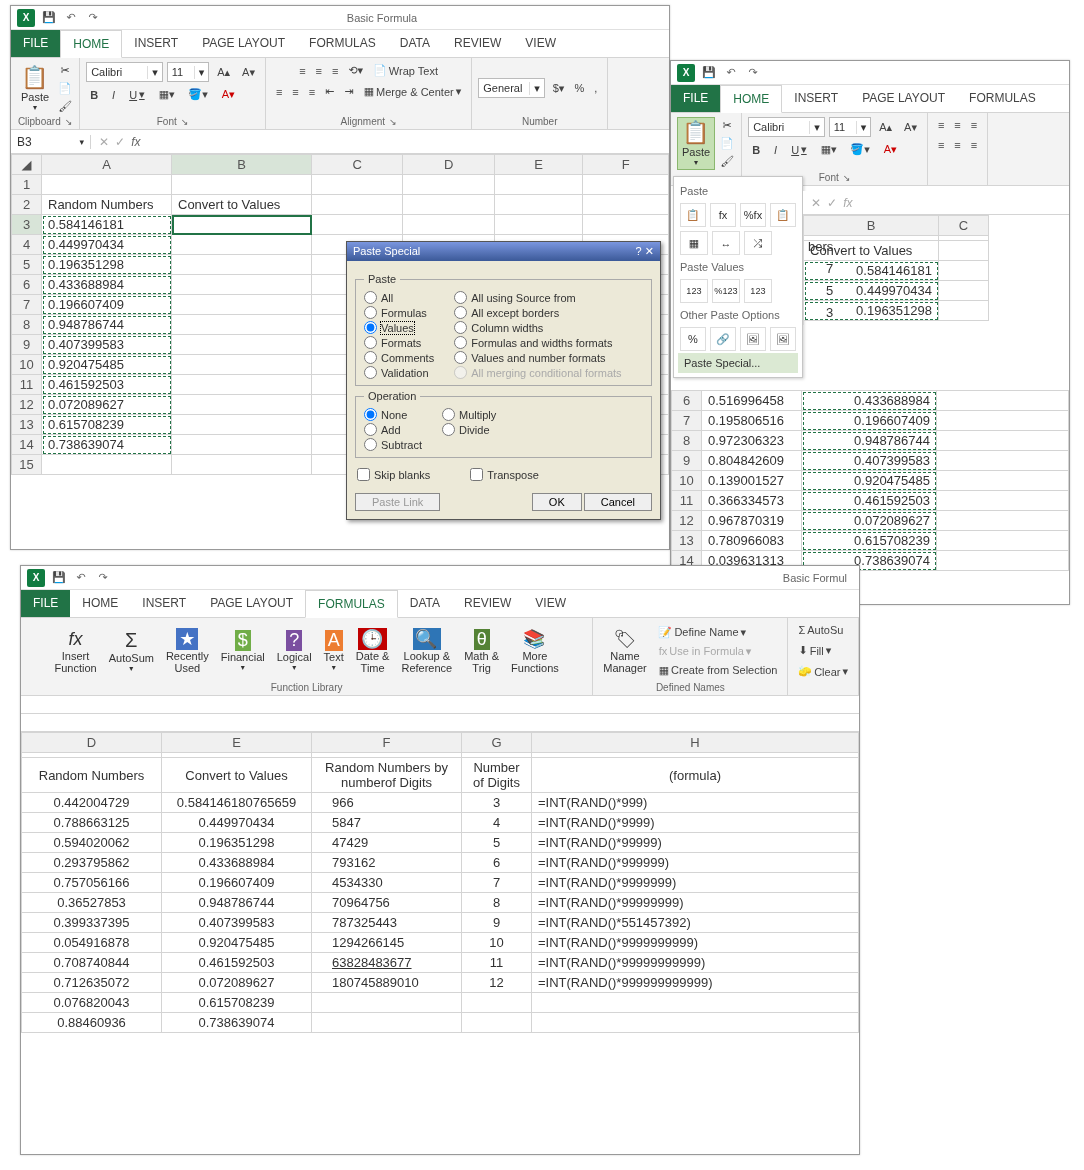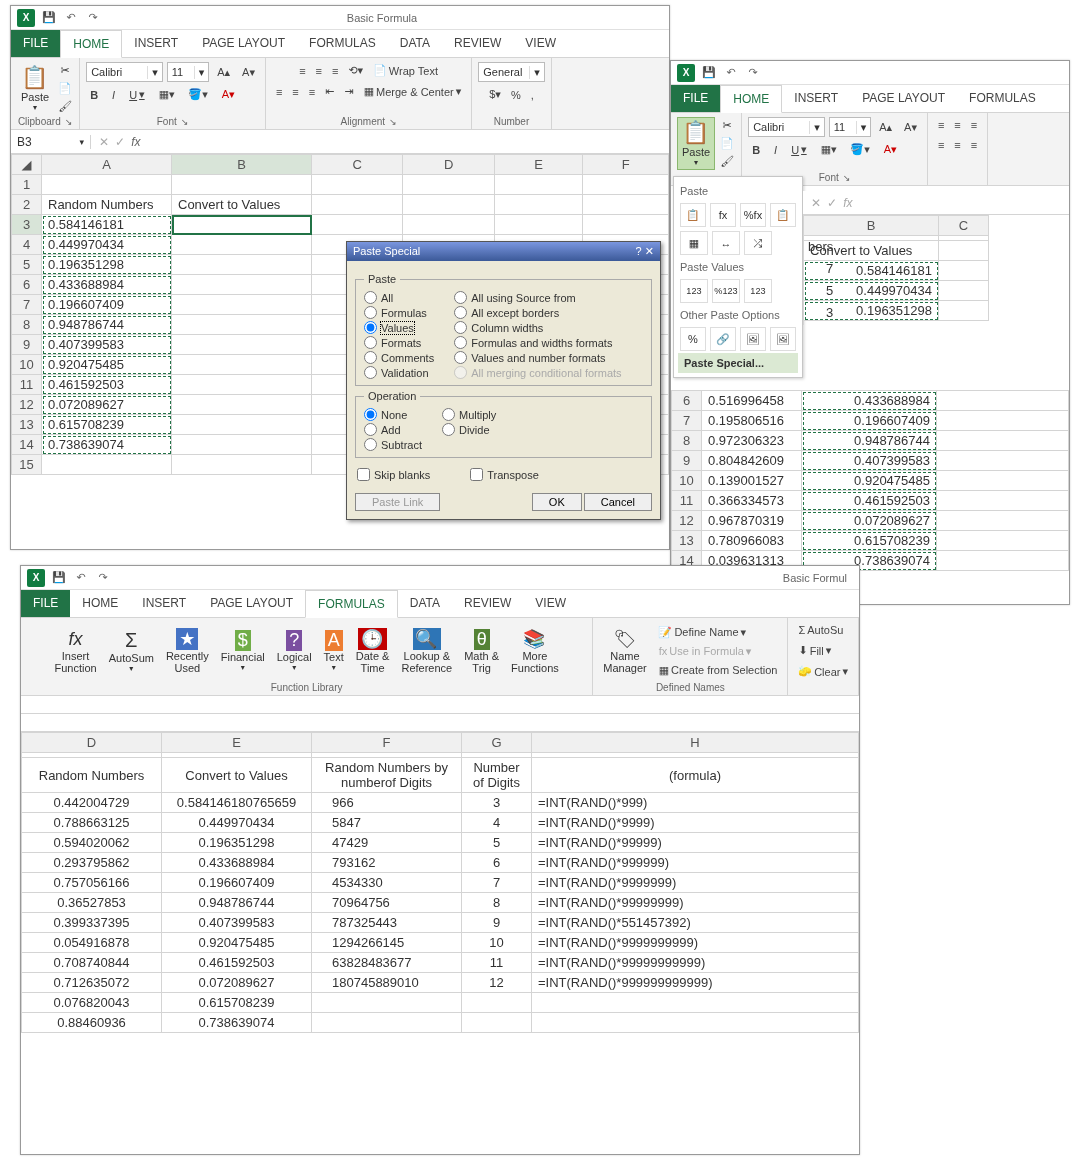--- a/index.html
+++ b/index.html
@@ -48,21 +48,21 @@
   fieldset legend { font-size:11px; padding:0 4px;}
   .radio, .check { display:flex; align-items:center; gap:4px; margin:2px 0;}
   .radio input, .check input { margin:0;}
   .dlg-cols { display:flex; gap:20px;}
   .dlg-btns { display:flex; justify-content:flex-end; gap:2px; padding:6px 0 0;}
   .dlg-btns button, .dlg-btns .btn { padding:2px 16px; font-size:11px; border:1px solid #888; background:#efefef; cursor:pointer;}
   .paste-menu { position:absolute; background:#fff; border:1px solid #c6c6c6; box-shadow:1px 1px 3px rgba(0,0,0,.2); padding:4px; font-size:11px;}
   .pm-section { color:#666; padding:4px 2px;}
   .pm-row { display:flex; gap:4px; padding:2px;}
   .pm-ico { width:28px; height:24px; border:1px solid #ddd; display:flex; align-items:center; justify-content:center; cursor:pointer; background:#fff;}
-  .pm-row-item { padding:4px 6px; cursor:pointer;font-weight:bold;}
+  .pm-row-item { padding:4px 6px; cursor:pointer;}
   .grey { color:#aaa;}
   .hdr-cell2 { text-align:center; font-size:13px;}
   .numcell { text-align:right;}
   .txtcell { text-align:left;}
   .center { text-align:center;}
 </style>
 </head>
 <body>
 
 <div class="window" style="left:10px; top:5px; width:660px; height:545px;">
@@ -149,21 +149,21 @@
           <span class="smallbtn">⇥</span>
           <span class="smallbtn">▦<span>Merge &amp; Center</span>▾</span>
         </div>
       </div>
       <div class="rgroup-label">
           <span>Alignment</span>
           <span class="dlg">↘</span>
         </div>
     </div>
     <div class="rgroup">
-      <div class="rgroup-body" style="flex-direction:column; gap:4px;">
+      <div class="rgroup-body" style="flex-direction:row; gap:4px;">
         <div class="combo">
             <span class="cv" style="width:50px;">General</span>
             <span class="arrow">▾</span>
           </div>
         <div class="btnrow">
           <span class="smallbtn">$▾</span>
           <span class="smallbtn">%</span>
           <span class="smallbtn">,</span>
         </div>
       </div>
@@ -843,21 +843,21 @@
         <tr>
           <td class="center">0.054916878</td>
           <td class="center">0.920475485</td>
           <td class="txtcell" style="padding-left:20px;">1294266145</td>
           <td class="center">10</td>
           <td class="txtcell">=INT(RAND()*9999999999)</td>
         </tr>
         <tr>
           <td class="center">0.708740844</td>
           <td class="center">0.461592503</td>
-          <td class="txtcell" style="padding-left:20px;">63828483677</td>
+          <td class="txtcell" style="padding-left:20px;text-decoration:underline;">63828483677</td>
           <td class="center">11</td>
           <td class="txtcell">=INT(RAND()*99999999999)</td>
         </tr>
         <tr>
           <td class="center">0.712635072</td>
           <td class="center">0.072089627</td>
           <td class="txtcell" style="padding-left:20px;">180745889010</td>
           <td class="center">12</td>
           <td class="txtcell">=INT(RAND()*999999999999)</td>
         </tr>

